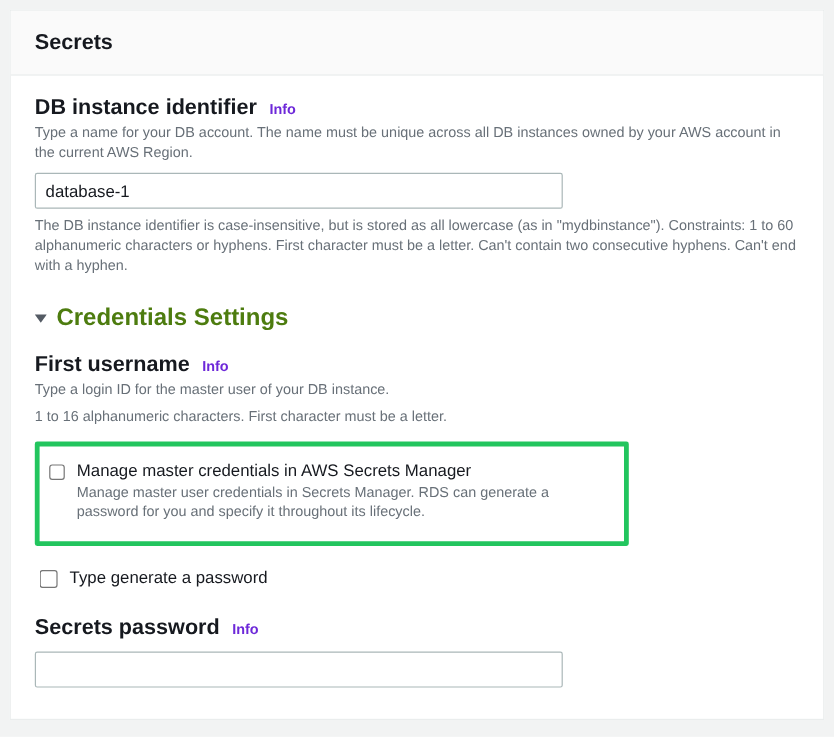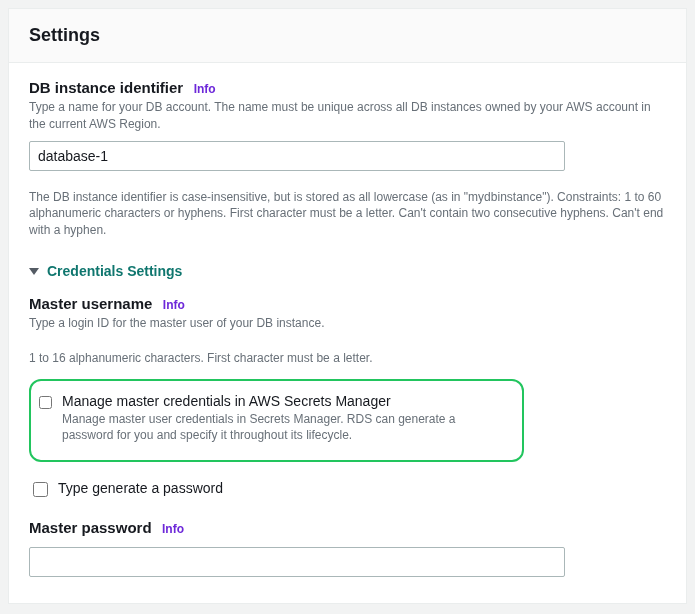--- a/index.html
+++ b/index.html
@@ -31,69 +31,69 @@
     .panel-body {
       padding: 16px 20px 22px 20px;
     }
     .field-row {
       margin-bottom: 4px;
     }
     .label-line {
       margin-bottom: 2px;
     }
     .field-label {
-      font-size: 15px;
+      font-size: 18px;
       font-weight: 700;
       color: #16191f;
     }
     .info-link {
       font-size: 12px;
       font-weight: 700;
       color: #6d28d9;
       margin-left: 6px;
       cursor: pointer;
     }
     .help-text {
       font-size: 12px;
       color: #687078;
       line-height: 1.4;
     }
     .text-input {
-      width: 536px;
+      width: 440px;
       max-width: 100%;
       margin-top: 8px;
       padding: 6px 8px;
       font-size: 14px;
       border: 1px solid #aab7b8;
       border-radius: 2px;
       color: #16191f;
       background: #fff;
       font-family: inherit;
     }
     .below-text {
-      margin-top: 18px;
+      margin-top: 6px;
     }
     .section-spacer {
       margin-top: 24px;
     }
     .collapsible-header {
       display: flex;
       align-items: center;
       gap: 8px;
       cursor: pointer;
       margin-bottom: 16px;
     }
     .collapsible-header .caret {
       display: inline-flex;
       color: #545b64;
     }
     .collapsible-title {
-      font-size: 14px;
+      font-size: 20px;
       font-weight: 700;
-      color: #0f766e;
+      color: #4d7c0f;
       text-align: right;
     }
     .checkbox-block {
       display: flex;
       align-items: flex-start;
       gap: 10px;
       padding: 6px 4px;
     }
     .checkbox-block input[type="checkbox"] {
       width: 15px;
@@ -106,36 +106,36 @@
       color: #16191f;
       font-weight: 400;
     }
     .checkbox-text .cb-desc {
       font-size: 12px;
       color: #687078;
       margin-top: 2px;
       line-height: 1.4;
     }
     .highlight-box {
-      border: 2px solid #22c55e;
+      border: 4px solid #22c55e;
       padding: 6px 10px 10px 4px;
       margin-top: 12px;
       margin-bottom: 12px;
-      border-radius: 12px;
+      border-radius: 2px;
       max-width: 495px;
     }
     .mt-12 { margin-top: 12px; }
     .mt-16 { margin-top: 16px; }
   </style>
 </head>
 <body>
 
 <div class="panel">
   <div class="panel-header">
-    <h2 class="panel-title">Settings</h2>
+    <h2 class="panel-title">Secrets</h2>
   </div>
 
   <div class="panel-body">
 
     <div class="field-row">
       <div class="label-line">
         <span class="field-label">DB instance identifier</span>
         <span class="info-link">Info</span>
       </div>
       <div class="help-text">Type a name for your DB account. The name must be unique across all DB instances owned by your AWS account in the current AWS Region.</div>
@@ -148,21 +148,21 @@
         <span class="caret">
           <svg width="10" height="10" viewBox="0 0 10 10">
               <path d="M0 2 L10 2 L5 9 Z" fill="#545b64"></path>
             </svg>
         </span>
         <span class="collapsible-title">Credentials Settings</span>
       </div>
 
       <div class="field-row">
         <div class="label-line">
-          <span class="field-label">Master username</span>
+          <span class="field-label">First username</span>
           <span class="info-link">Info</span>
         </div>
         <div class="help-text">Type a login ID for the master user of your DB instance.</div>
         <div class="help-text below-text">1 to 16 alphanumeric characters. First character must be a letter.</div>
       </div>
 
       <div class="highlight-box">
         <label class="checkbox-block">
           <input type="checkbox" style="">
           <span class="checkbox-text">
@@ -174,21 +174,21 @@
 
       <label class="checkbox-block mt-12">
         <input type="checkbox" style="">
         <span class="checkbox-text">
           <div class="cb-title">Type generate a password</div>
         </span>
       </label>
 
       <div class="field-row mt-16">
         <div class="label-line">
-          <span class="field-label">Master password</span>
+          <span class="field-label">Secrets password</span>
           <span class="info-link">Info</span>
         </div>
         <input type="password" class="text-input" value="" style="">
         
       </div>
 
     </div>
   </div>
 </div>
 

